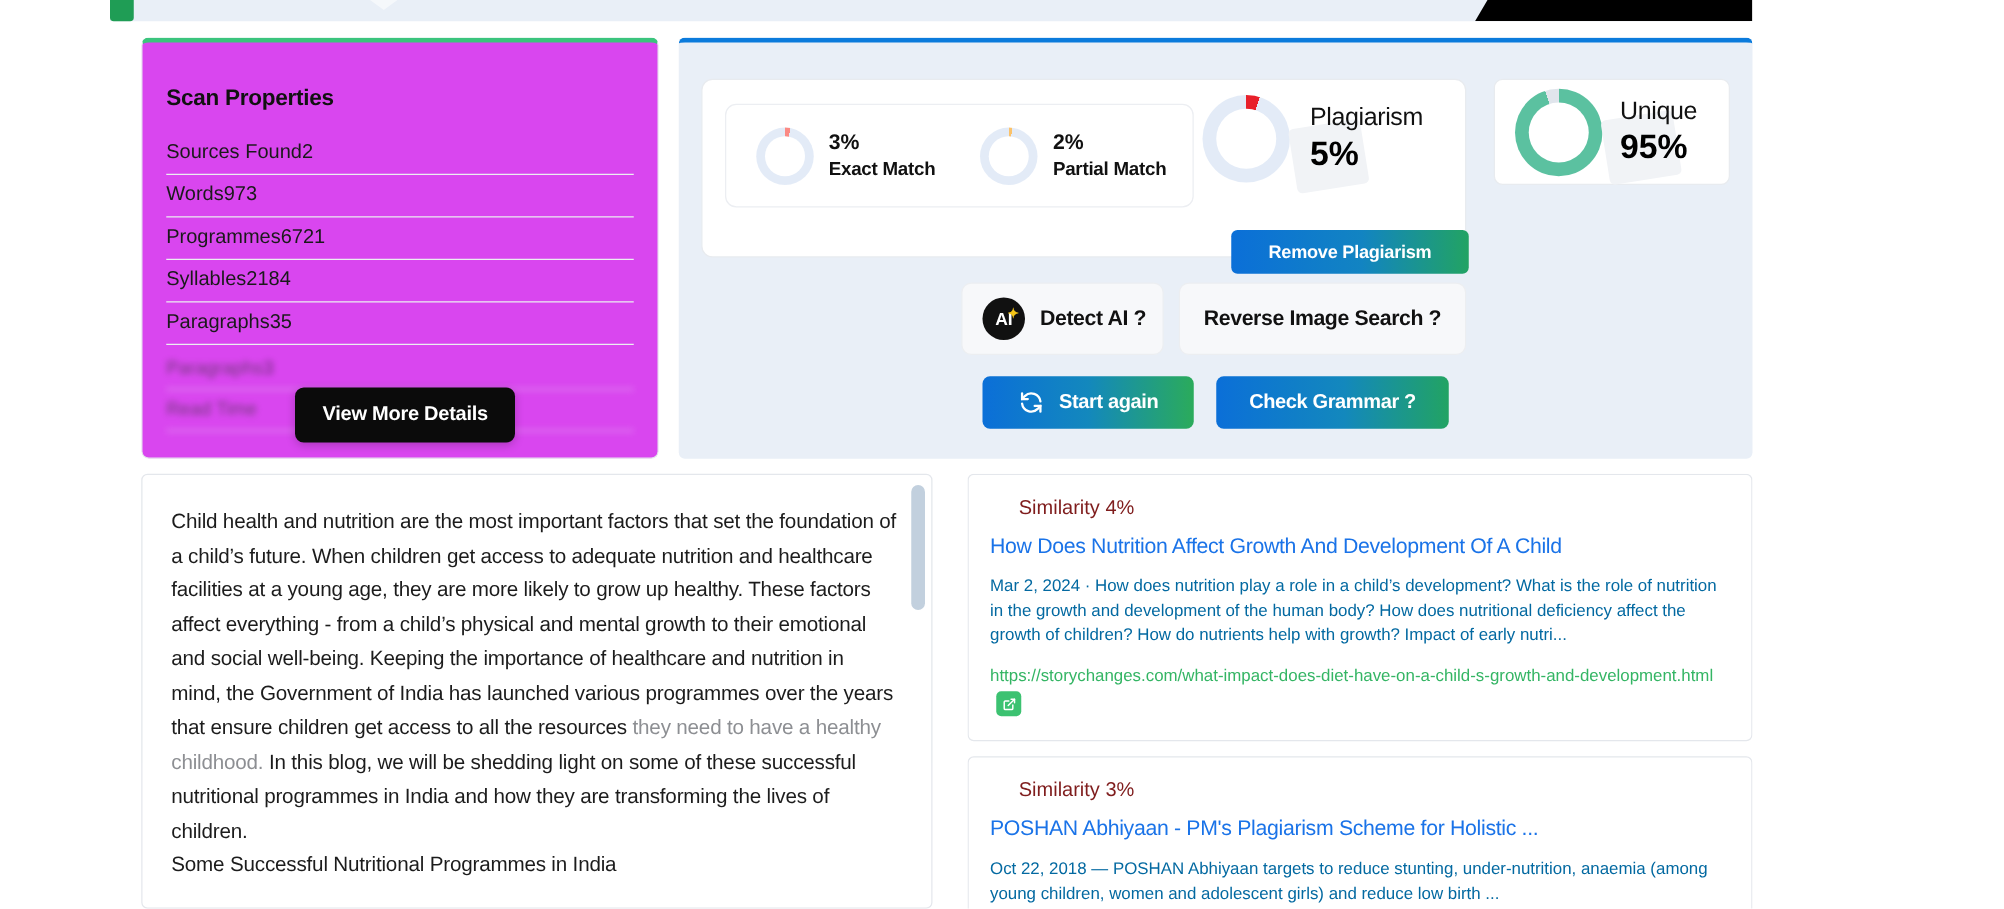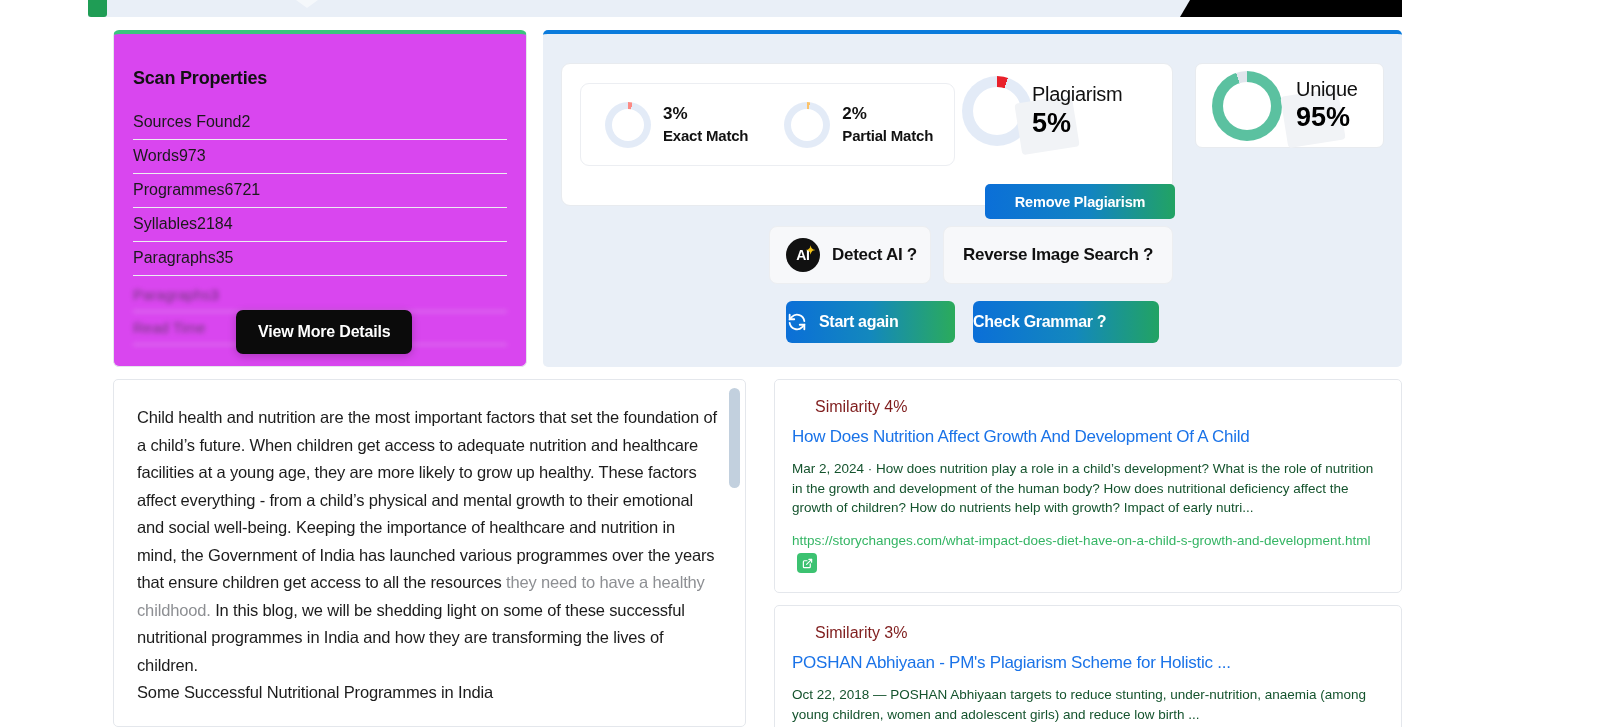--- a/index.html
+++ b/index.html
@@ -79,21 +79,21 @@
   .mini-metric { display: flex; align-items: center; gap: 12px; padding-left: 24px; }
   .mini-metric:nth-child(2) { padding-left: 36px; }
   .ring { position: relative; width: 46px; height: 46px; border-radius: 50%; }
   .ring::after {
     content: ""; position: absolute; inset: 7px; background: #fff; border-radius: 50%;
   }
   .mini-labels { line-height: 1.35; }
   .mini-pct { font-size: 17px; font-weight: bold; color: #111; }
   .mini-name { font-size: 15px; font-weight: bold; color: #111; letter-spacing: -.2px; }
 
-  .plag-block { position: absolute; left: 400px; top: 12px; display: flex; align-items: center; }
+  .plag-block { position: absolute; left: 400px; top: 12px; display: flex; align-items: center; gap: 16px; }
   .ring-lg { position: relative; width: 70px; height: 70px; border-radius: 50%; }
   .ring-lg::after { content: ""; position: absolute; inset: 11px; background: #fff; border-radius: 50%; }
   .plag-text { line-height: 1.15; }
   .plag-label { font-size: 20px; color: #111; letter-spacing: -.3px; }
   .plag-val { font-size: 27px; font-weight: bold; color: #000; margin-top: 2px; }
 
   .btn-remove {
     position: absolute; left: 423px; top: 120px; width: 190px; height: 35px;
     background: linear-gradient(90deg, #0b6fd8 0%, #1284c2 55%, #22a363 100%);
     color: #fff; border: none; border-radius: 5px; cursor: pointer;
@@ -128,21 +128,21 @@
     display: flex; align-items: center; justify-content: center; position: relative;
   }
   .ai-badge .spark {
     position: absolute; right: 5px; top: 6px; color: #f5c518; font-size: 11px;
   }
 
   .act-row2 { position: absolute; left: 243px; top: 267px; display: flex; gap: 18px; }
   .btn-grad {
     border: none; border-radius: 6px; height: 42px; cursor: pointer;
     color: #fff; font-size: 16px; font-weight: bold; letter-spacing: -.3px;
-    display: flex; align-items: center; justify-content: flex-start; gap: 11px;
+    display: flex; align-items: center; justify-content: center; gap: 11px;
   }
   .btn-start { width: 169px; background: linear-gradient(90deg, #0b6fd8 0%, #1388bd 50%, #2bab5b 100%); }
   .btn-grammar { width: 186px; background: linear-gradient(90deg, #0b6fd8 0%, #1388bd 55%, #22a363 100%); }
 
   
   .doc-panel {
     position: absolute; left: 113px; top: 379px; width: 633px; height: 348px;
     background: #fff; border: 1px solid #e4e7ec; border-radius: 5px;
     overflow: hidden;
   }
@@ -164,21 +164,21 @@
   .src-col { position: absolute; left: 774px; top: 379px; width: 628px; height: 348px; overflow: hidden; }
   .src-card {
     background: #fff; border: 1px solid #e4e7ec; border-radius: 5px;
     padding: 18px 21px 19px 17px; margin-bottom: 12px;
   }
   .src-sim { font-size: 16px; color: #7f1d1d; margin-bottom: 11px; margin-left: 23px; }
   .src-title {
     font-size: 17px; color: #1a73e8; letter-spacing: -.25px;
     margin-bottom: 12px; cursor: pointer; display: block;
   }
-  .src-snippet { font-size: 13.5px; line-height: 19.5px; color: #14532d; }
+  .src-snippet { font-size: 13.5px; line-height: 19.5px; color: #0369a1; }
   .src-url {
     margin-top: 13px; font-size: 13.5px; line-height: 19px; color: #34b564;
     word-break: break-all; cursor: pointer;
   }
   .ext-icon {
     display: inline-flex; align-items: center; justify-content: center;
     width: 20px; height: 20px; background: #3cc271; border-radius: 4px;
     vertical-align: -5px; margin-left: 5px; cursor: pointer;
   }
 </style>

